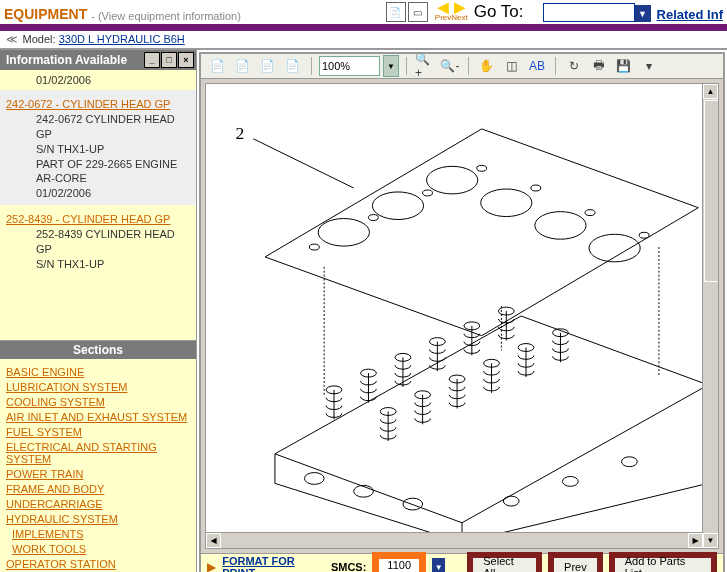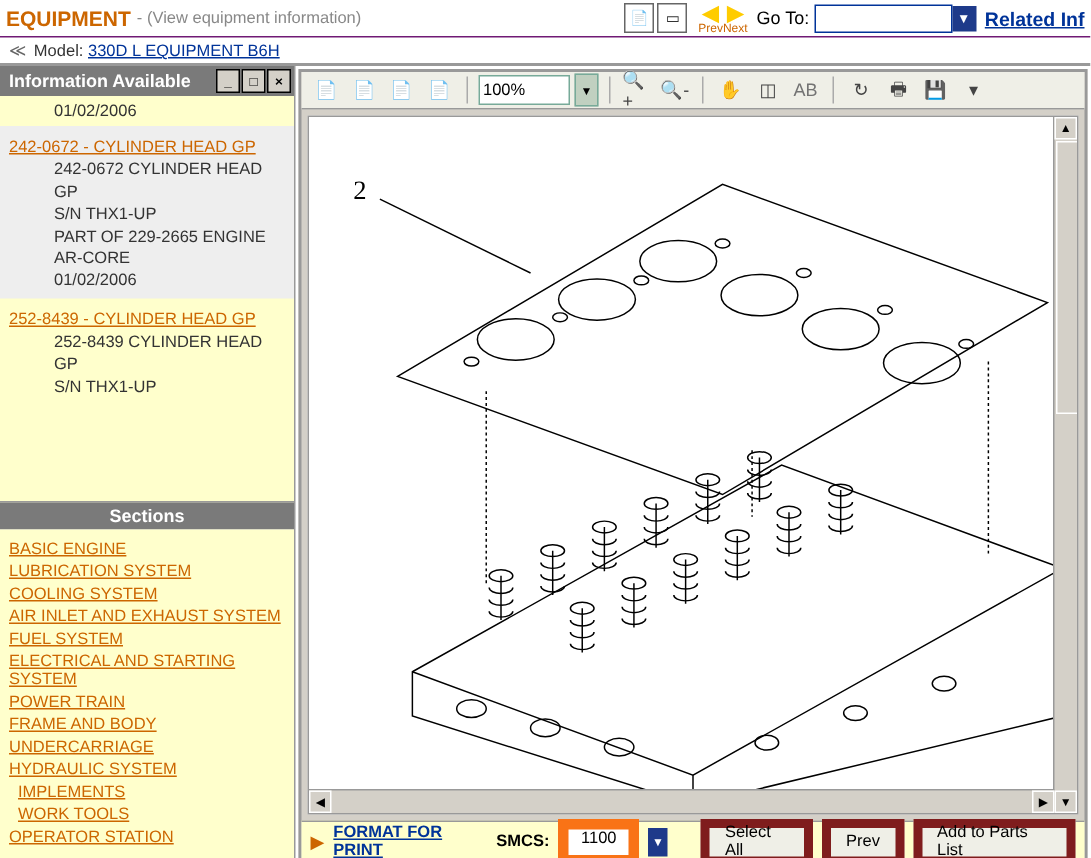--- a/index.html
+++ b/index.html
@@ -1,25 +1,25 @@
 <!DOCTYPE html>
 <html><head>
 <meta charset="utf-8">
 <style>
 html,body{margin:0;padding:0;font-family:Verdana,Arial,sans-serif;font-size:11px;background:#fff;width:727px;height:572px;overflow:hidden}
 a{color:#003399;text-decoration:underline}
-.top-bar{display:flex;align-items:center;height:20px;padding:2px 4px;border-bottom:1px solid #701a75}
+.top-bar{display:flex;align-items:flex-end;height:20px;padding:2px 4px;border-bottom:7px solid #701a75}
 .top-bar .eq-title{color:#cc6600;font-weight:bold;font-size:14px;margin-right:4px}
 .top-bar .eq-sub{color:#888;font-size:11px}
 .top-bar .spacer{flex:1}
 .icon-box{width:18px;height:18px;border:1px solid #666;margin:0 1px;display:flex;align-items:center;justify-content:center;background:#fff;font-size:10px;color:#333}
 .prev-next{display:flex;align-items:center;margin:0 6px}
 .pn-col{display:flex;flex-direction:column;align-items:center;font-size:8px;color:#cc6600;line-height:1}
 .pn-arrow{font-size:14px;color:#ffcc00;font-weight:bold}
-.goto-label{font-size:12px;margin-right:3px}
+.goto-label{font-size:17px;margin-right:19px}
 .goto-select{width:90px;height:17px;border:1px solid #003399;background:#fff}
 .goto-btn{width:16px;height:17px;background:#1e3a8a;color:#fff;display:flex;align-items:center;justify-content:center;font-size:9px}
 .related{color:#003399;font-weight:bold;text-decoration:underline;margin-left:6px;font-size:13px}
 .model-row{padding:2px 6px;font-size:11px;color:#333;border-bottom:2px solid #999}
 .model-row .lt{color:#666;margin-right:2px}
 .body{display:flex;height:534px}
 .sidebar{width:196px;display:flex;flex-direction:column;border-right:1px solid #999}
 .sb-header{background:#7a7a7a;color:#fff;font-weight:bold;height:20px;display:flex;align-items:center;padding-left:6px;position:relative;font-size:12px}
 .sb-header .win-btns{position:absolute;right:2px;top:2px;display:flex;gap:1px}
 .sb-header .win-btn{width:14px;height:14px;background:#d4d0c8;border:1px solid #000;font-size:9px;display:flex;align-items:center;justify-content:center;color:#000}
@@ -72,21 +72,21 @@
       </div>
   </div>
   <span class="goto-label">Go To:</span>
   <div class="goto-select"></div>
   <div class="goto-btn">▼</div>
   <a class="related">Related Inf</a>
 </div>
 <div class="model-row">
   <span class="lt">≪</span>
   <span>Model:</span>
-  <a href="#">330D L EQUIPMENT B6H</a>
+  <a href="#">330D L HYDRAULIC B6H</a>
 </div>
 
 <div class="body">
   <div class="sidebar">
     <div class="sb-header">
       <span>Information Available</span>
       <div class="win-btns">
         <div class="win-btn">_</div>
         <div class="win-btn">□</div>
         <div class="win-btn">×</div>
@@ -135,21 +135,21 @@
       <div class="tb-btn">📄</div>
       <div class="tb-sep"></div>
       <div class="zoom-box">100%</div>
       <div class="zoom-dd">▼</div>
       <div class="tb-sep"></div>
       <div class="tb-btn">🔍+</div>
       <div class="tb-btn">🔍-</div>
       <div class="tb-sep"></div>
       <div class="tb-btn">✋</div>
       <div class="tb-btn">◫</div>
-      <div class="tb-btn" style="color:#737373">AB</div>
+      <div class="tb-btn" style="color:#1d4ed8">AB</div>
       <div class="tb-sep"></div>
       <div class="tb-btn">↻</div>
       <div class="tb-btn">🖶</div>
       <div class="tb-btn">💾</div>
       <div class="tb-btn">▾</div>
     </div>
     <div class="viewer">
       <svg viewBox="0 0 520 460">
         <text x="30" y="50" font-size="18" font-family="serif">2</text>
 

